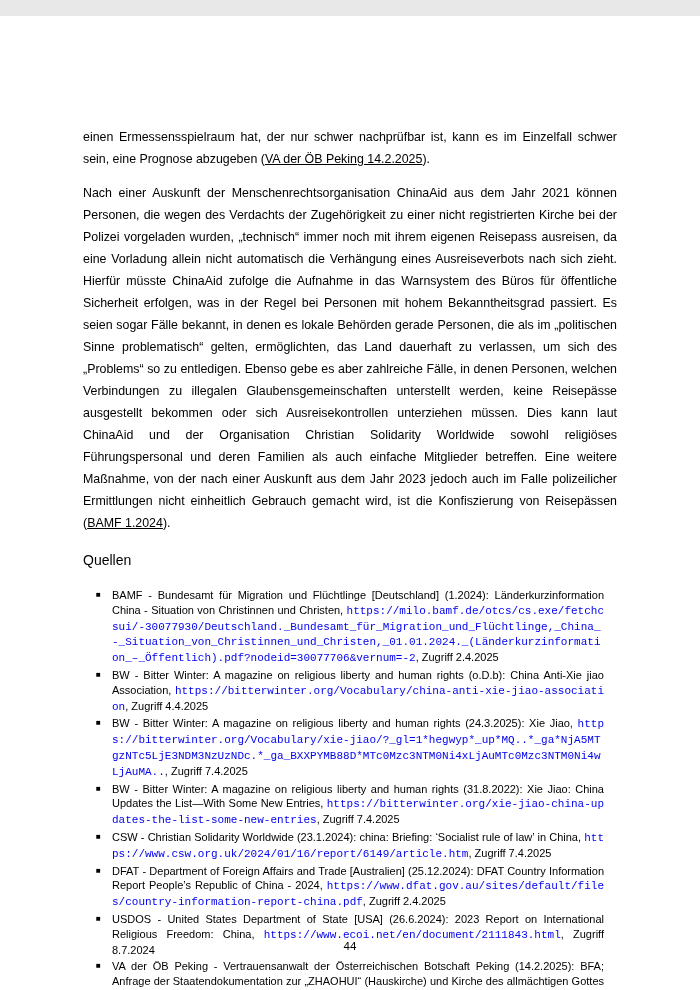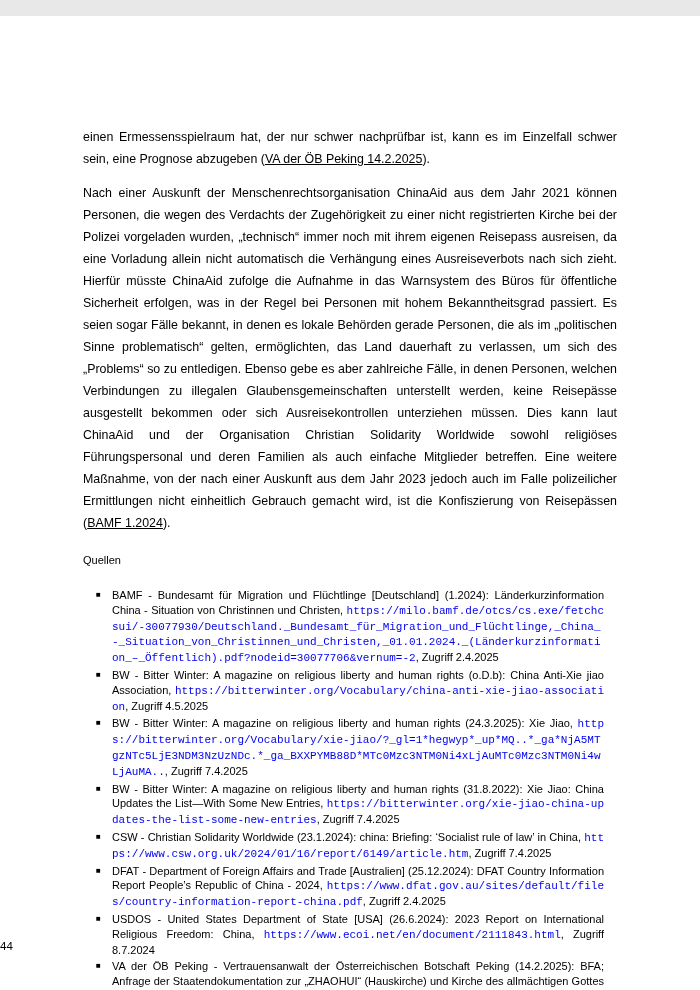--- a/index.html
+++ b/index.html
@@ -14,21 +14,21 @@
     padding: 110px 83px 0 83px;
     overflow: hidden;
   }
   .para {
     font-size: 12.4px;
     line-height: 22px;
     text-align: justify;
     margin-bottom: 12px;
   }
   .heading {
-    font-size: 11px;
+    font-size: 14px;
     line-height: 22px;
     margin-top: 15px;
     margin-bottom: 17px;
     font-weight: normal;
   }
   .citation {
     color: #000;
     text-decoration: underline;
     cursor: pointer;
   }
@@ -56,20 +56,21 @@
     left: 0;
     top: 0;
     font-size: 8px;
     line-height: 14.8px;
   }
   .page-number {
     position: absolute;
     left: 0;
     right: 0;
     top: 924px;
+    text-align: center;
     font-size: 11.5px;
   }
 </style>
 </head>
 <body>
 
 <div class="page">
 
   <div class="para"><span>einen Ermessensspielraum hat, der nur schwer nachprüfbar ist, kann es im Einzelfall schwer sein, eine Prognose abzugeben (</span><span class="citation">VA der ÖB Peking 14.2.2025</span><span>).</span></div>
 
@@ -77,21 +78,21 @@
 
   <div class="heading">Quellen</div>
 
   <ul class="sources">
       <li>
         <span class="bullet">■</span>
         <div><span>BAMF - Bundesamt für Migration und Flüchtlinge [Deutschland] (1.2024): Länderkurzinformation China - Situation von Christinnen und Christen, </span><span class="link">https://milo.bamf.de/otcs/cs.exe/fetchcsui/-30077930/Deutschland._Bundesamt_für_Migration_und_Flüchtlinge,_China_-_Situation_von_Christinnen_und_Christen,_01.01.2024._(Länderkurzinformation_–_Öffentlich).pdf?nodeid=30077706&amp;vernum=-2</span><span>, Zugriff 2.4.2025</span></div>
       </li>
       <li>
         <span class="bullet">■</span>
-        <div><span>BW - Bitter Winter: A magazine on religious liberty and human rights (o.D.b): China Anti-Xie jiao Association, </span><span class="link">https://bitterwinter.org/Vocabulary/china-anti-xie-jiao-association</span><span>, Zugriff 4.5.2025</span></div>
+        <div><span>BW - Bitter Winter: A magazine on religious liberty and human rights (o.D.b): China Anti-Xie jiao Association, </span><span class="link">https://bitterwinter.org/Vocabulary/china-anti-xie-jiao-association</span><span>, Zugriff 4.4.2025</span></div>
       </li>
       <li>
         <span class="bullet">■</span>
         <div><span>BW - Bitter Winter: A magazine on religious liberty and human rights (24.3.2025): Xie Jiao, </span><span class="link">https://bitterwinter.org/Vocabulary/xie-jiao/?_gl=1*hegwyp*_up*MQ..*_ga*NjA5MTgzNTc5LjE3NDM3NzUzNDc.*_ga_BXXPYMB88D*MTc0Mzc3NTM0Ni4xLjAuMTc0Mzc3NTM0Ni4wLjAuMA..</span><span>, Zugriff 7.4.2025</span></div>
       </li>
       <li>
         <span class="bullet">■</span>
         <div><span>BW - Bitter Winter: A magazine on religious liberty and human rights (31.8.2022): Xie Jiao: China Updates the List—With Some New Entries, </span><span class="link">https://bitterwinter.org/xie-jiao-china-updates-the-list-some-new-entries</span><span>, Zugriff 7.4.2025</span></div>
       </li>
       <li>

